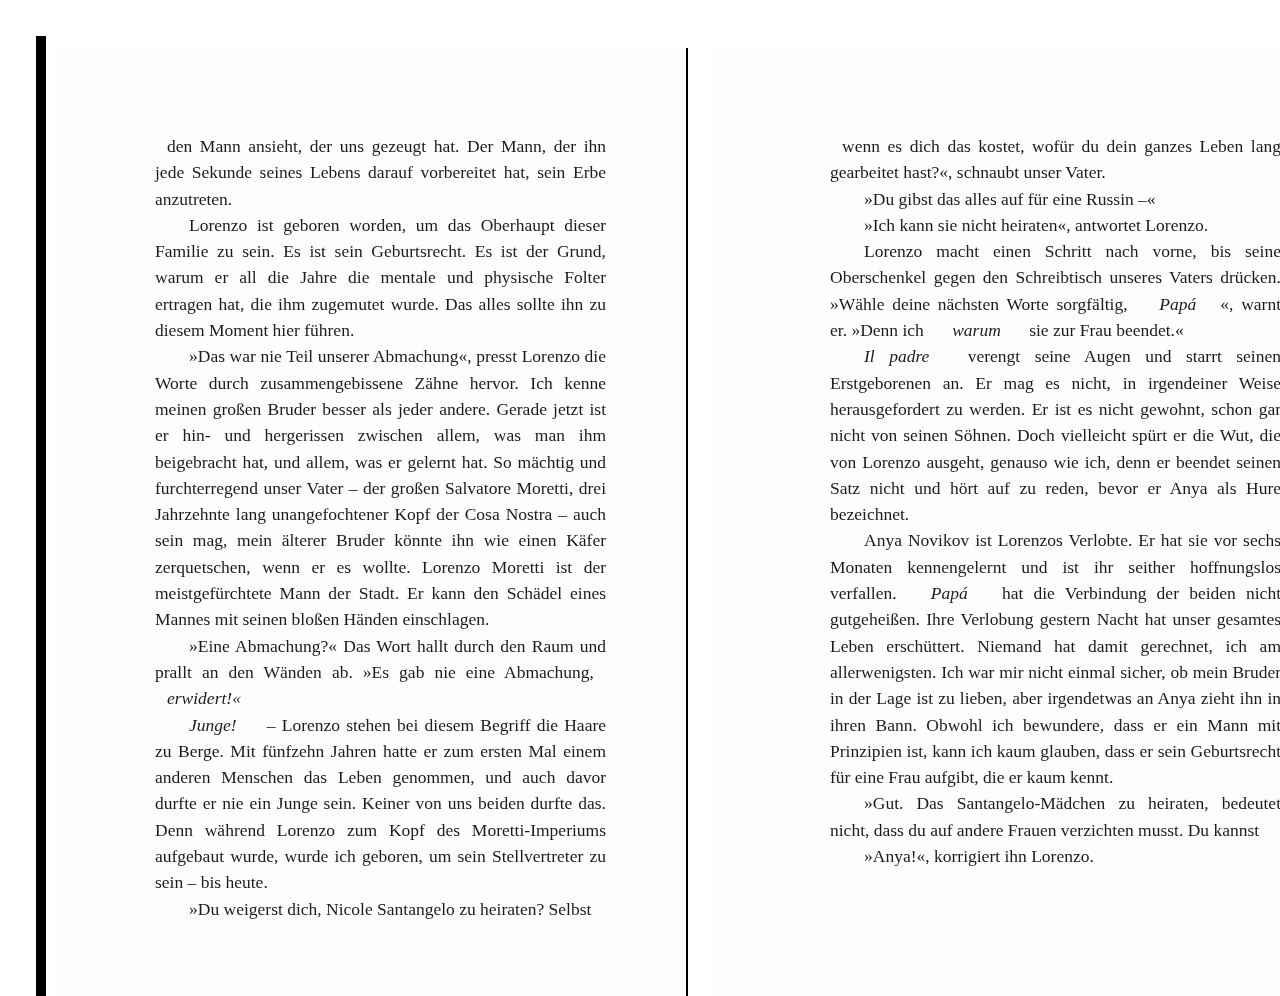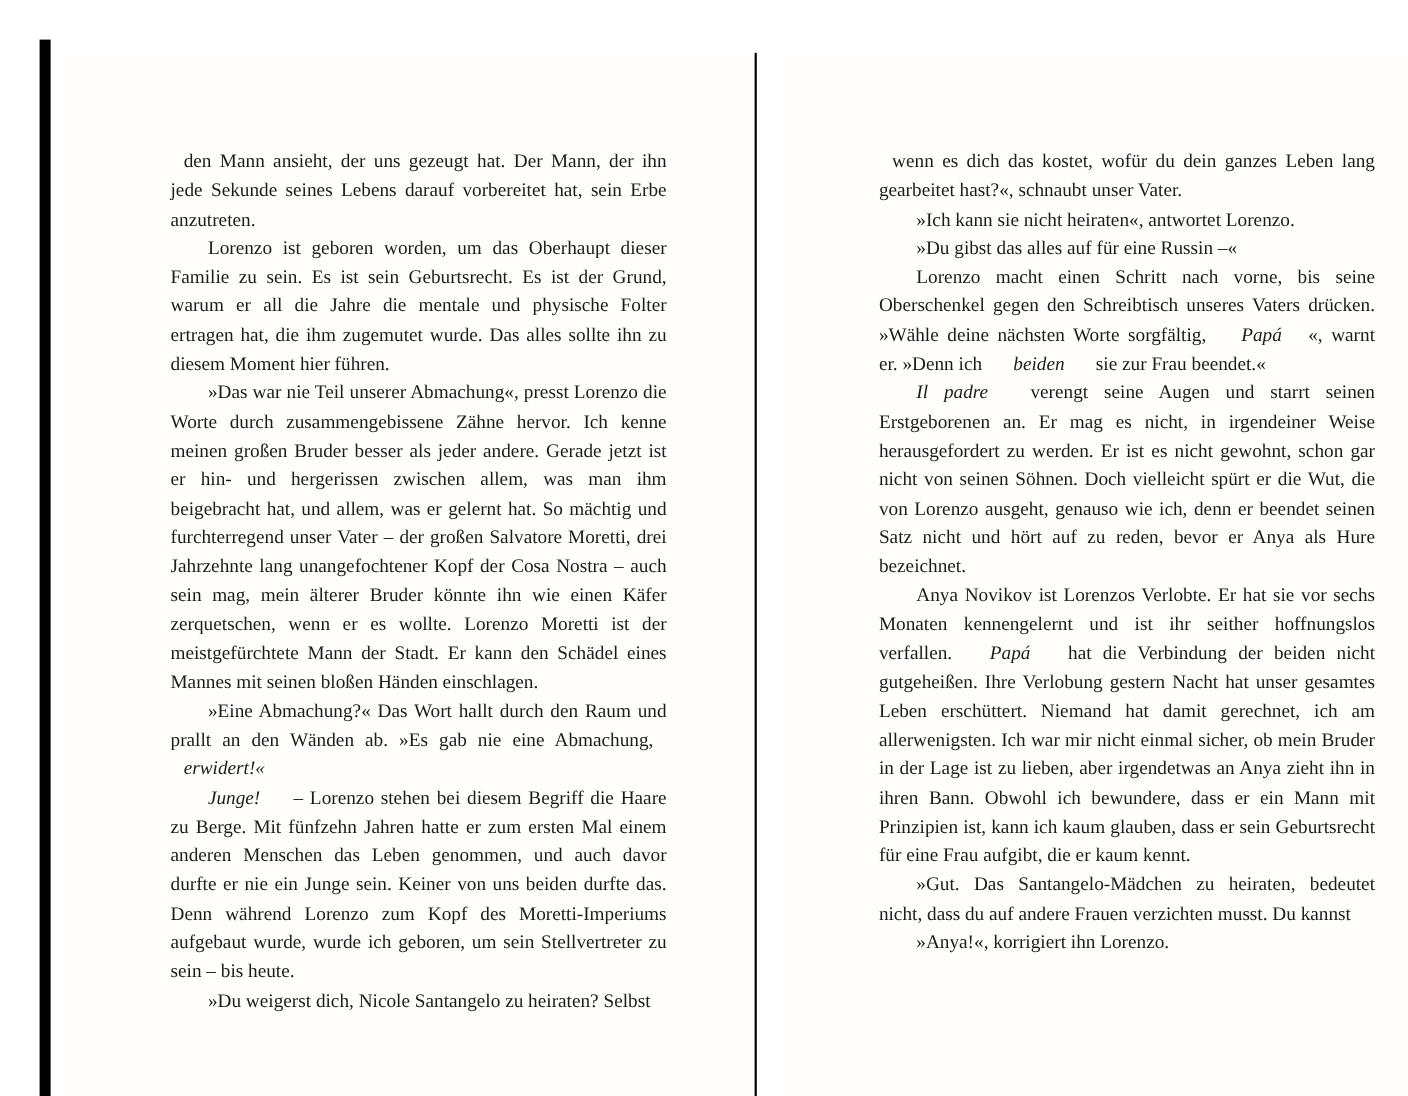--- a/index.html
+++ b/index.html
@@ -35,21 +35,21 @@
     width: 451px;
     font-family: "Liberation Serif", serif;
     font-size: 17.5px;
     line-height: 26.3px;
     color: #1b1b1b;
     text-align: justify;
     hyphens: auto;
     -webkit-hyphens: auto;
   }
   .page.left .text-block { left: 85px; }
-  .page.right .text-block { left: 75px; font-family: Liberation Serif, serif; }
+  .page.right .text-block { left: 106px; font-family: Liberation Serif, serif; }
   p.para { margin: 0; }
   p.para.indent { text-indent: 22px; }
   em { font-style: italic; }
   .page-number {
     position: absolute;
     top: 969px;
     width: 451px;
     text-align: center;
     font-family: "Liberation Serif", serif;
     font-size: 10px;
@@ -70,23 +70,23 @@
         <p class="para indent"><span>»Das war nie Teil unserer Abmachung«, presst Lorenzo die Worte durch zusammengebissene Zähne hervor. Ich kenne meinen großen Bruder besser als jeder andere. Gerade jetzt ist er hin- und hergerissen zwischen allem, was man ihm beigebracht hat, und allem, was er gelernt hat. So mächtig und furchterregend unser Vater – der großen Salvatore Moretti, drei Jahrzehnte lang unangefochtener Kopf der Cosa Nostra – auch sein mag, mein älterer Bruder könnte ihn wie einen Käfer zerquetschen, wenn er es wollte. Lorenzo Moretti ist der meistgefürchtete Mann der Stadt. Er kann den Schädel eines Mannes mit seinen bloßen Händen einschlagen.</span></p>
         <p class="para indent"><span>»Eine Abmachung?« Das Wort hallt durch den Raum und prallt an den Wänden ab. »Es gab nie eine Abmachung, </span><em>erwidert!«</em></p>
         <p class="para indent"><em>Junge!</em><span> – Lorenzo stehen bei diesem Begriff die Haare zu Berge. Mit fünfzehn Jahren hatte er zum ersten Mal einem anderen Menschen das Leben genommen, und auch davor durfte er nie ein Junge sein. Keiner von uns beiden durfte das. Denn während Lorenzo zum Kopf des Moretti-Imperiums aufgebaut wurde, wurde ich geboren, um sein Stellvertreter zu sein – bis heute.</span></p>
         <p class="para indent"><span>»Du weigerst dich, Nicole Santangelo zu heiraten? Selbst</span></p>
       </div>
     <div class="page-number">10</div>
   </div>
   <div class="page right">
     <div class="text-block" id="right-text">
         <p class="para"><span>wenn es dich das kostet, wofür du dein ganzes Leben lang gearbeitet hast?«, schnaubt unser Vater.</span></p>
+        <p class="para indent"><span>»Du gibst das alles auf für eine Russin –«</span></p>
         <p class="para indent"><span>»Ich kann sie nicht heiraten«, antwortet Lorenzo.</span></p>
-        <p class="para indent"><span>»Du gibst das alles auf für eine Russin –«</span></p>
-        <p class="para indent"><span>Lorenzo macht einen Schritt nach vorne, bis seine Oberschenkel gegen den Schreibtisch unseres Vaters drücken. »Wähle deine nächsten Worte sorgfältig, </span><em>Papá</em><span>«, warnt er. »Denn ich </span><em>beiden</em><span> sie zur Frau beendet.«</span></p>
+        <p class="para indent"><span>Lorenzo macht einen Schritt nach vorne, bis seine Oberschenkel gegen den Schreibtisch unseres Vaters drücken. »Wähle deine nächsten Worte sorgfältig, </span><em>Papá</em><span>«, warnt er. »Denn ich </span><em>warum</em><span> sie zur Frau beendet.«</span></p>
         <p class="para indent"><em>Il padre</em><span> verengt seine Augen und starrt seinen Erstgeborenen an. Er mag es nicht, in irgendeiner Weise herausgefordert zu werden. Er ist es nicht gewohnt, schon gar nicht von seinen Söhnen. Doch vielleicht spürt er die Wut, die von Lorenzo ausgeht, genauso wie ich, denn er beendet seinen Satz nicht und hört auf zu reden, bevor er Anya als Hure bezeichnet.</span></p>
         <p class="para indent"><span>Anya Novikov ist Lorenzos Verlobte. Er hat sie vor sechs Monaten kennengelernt und ist ihr seither hoffnungslos verfallen. </span><em>Papá</em><span> hat die Verbindung der beiden nicht gutgeheißen. Ihre Verlobung gestern Nacht hat unser gesamtes Leben erschüttert. Niemand hat damit gerechnet, ich am allerwenigsten. Ich war mir nicht einmal sicher, ob mein Bruder in der Lage ist zu lieben, aber irgendetwas an Anya zieht ihn in ihren Bann. Obwohl ich bewundere, dass er ein Mann mit Prinzipien ist, kann ich kaum glauben, dass er sein Geburtsrecht für eine Frau aufgibt, die er kaum kennt.</span></p>
         <p class="para indent"><span>»Gut. Das Santangelo-Mädchen zu heiraten, bedeutet nicht, dass du auf andere Frauen verzichten musst. Du kannst</span></p>
         <p class="para indent"><span>»Anya!«, korrigiert ihn Lorenzo.</span></p>
       </div>
     <div class="page-number">11</div>
   </div>
 </div>
 
 </body></html>

